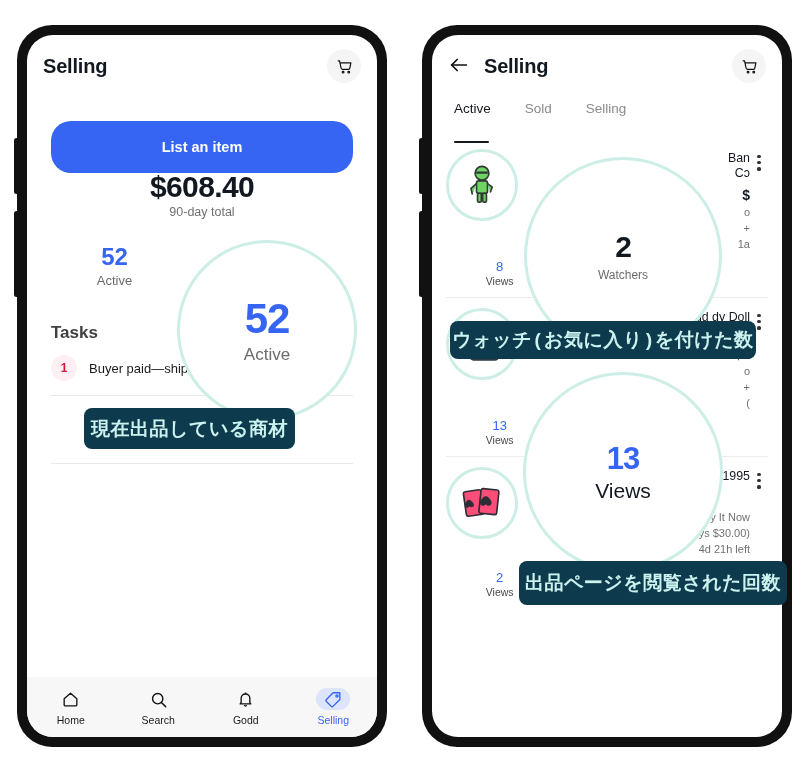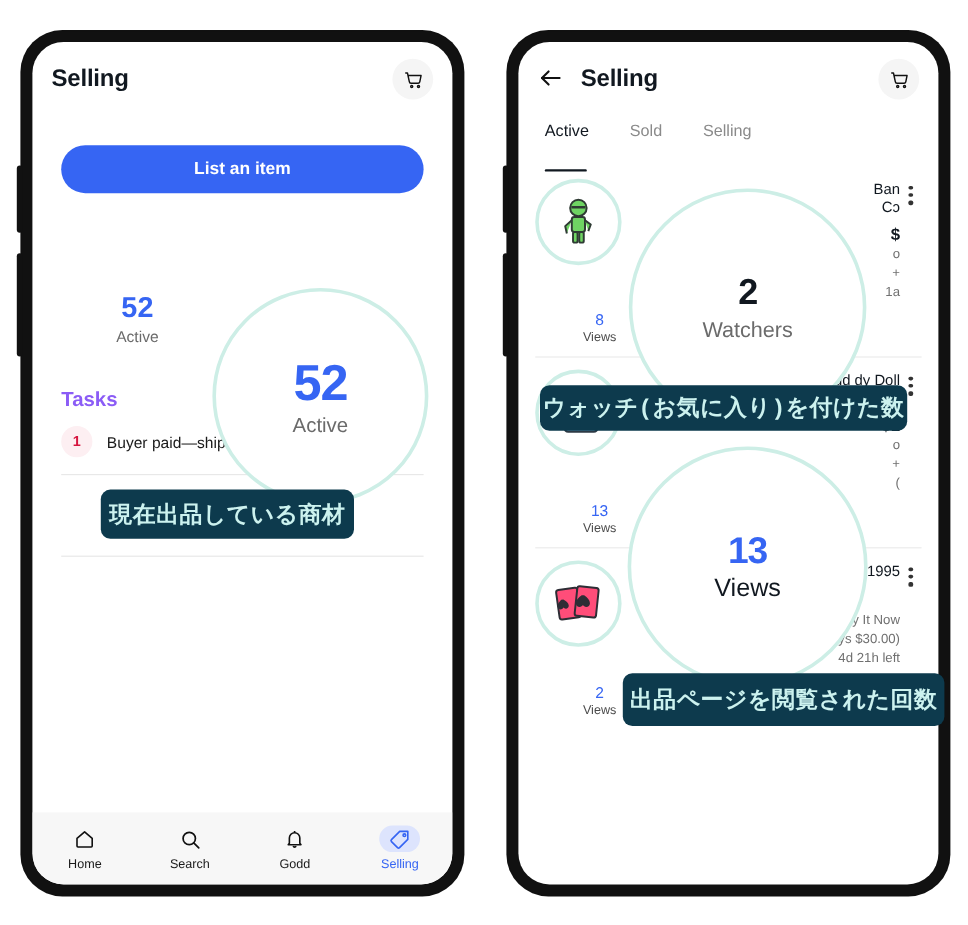--- a/index.html
+++ b/index.html
@@ -40,21 +40,21 @@
   .backarrow{
     width:24px;height:24px;margin-right:12px;flex:0 0 auto;cursor:pointer;
   }
   .cart{
     margin-left:auto; width:34px;height:34px;border-radius:50%;
     background:#f5f5f5; display:flex;align-items:center;justify-content:center;
     cursor:pointer;
   }
 
   .cta{
-    position:absolute; left:24px; right:24px; top:86px; height:40px;
+    position:absolute; left:24px; right:24px; top:86px; height:52px;
     background:#3665f3; border-radius:20px; color:#fff;
     font-size:14.5px; font-weight:bold;
     display:flex;align-items:center;justify-content:center; cursor:pointer;
   }
 
   .total{
     position:absolute; left:0; right:0; top:135px; text-align:center;
   }
   .total .amt{ font-size:30px; font-weight:bold; color:#111820; letter-spacing:-.6px;}
   .total .sub{ font-size:12.5px; color:#707070; margin-top:1px;}
@@ -62,21 +62,21 @@
   .kpis{
     position:absolute; left:0; right:0; top:208px;
     display:flex;
   }
   .kpi{ flex:1; text-align:center;}
   .kpi .num{ font-size:24px; font-weight:bold; color:#3665f3; }
   .kpi .lbl{ font-size:13px; color:#6b6b6b; margin-top:2px;}
 
   .tasks-h{
     position:absolute; left:24px; top:288px;
-    font-size:17px; font-weight:bold; color:#8b5cf6;
+    font-size:17px; font-weight:bold; color:#404040;
   }
   .task{
     position:absolute; left:24px; right:20px; top:320px;
     display:flex; align-items:center;
   }
   .task .badge{
     width:26px;height:26px;border-radius:50%;background:#fdeff2;
     color:#d6153f; font-size:12px; font-weight:bold;
     display:flex;align-items:center;justify-content:center; flex:0 0 auto;
   }
@@ -155,21 +155,21 @@
   }
   .mag .mnum{ font-weight:bold; letter-spacing:-1px; }
   .mag .mlbl{ color:#6b6b6b; }
 
   .mag.m1{ left:177px; top:240px; width:174px; height:174px; }
   .mag.m1 .mnum{ font-size:42px; color:#3665f3; }
   .mag.m1 .mlbl{ font-size:17px; margin-top:2px;}
 
   .mag.m2{ left:524px; top:157px; width:192px; height:192px; }
   .mag.m2 .mnum{ font-size:30px; color:#111820; }
-  .mag.m2 .mlbl{ font-size:18px; margin-top:4px;}
+  .mag.m2 .mlbl{ font-size:12px; margin-top:4px;}
 
   .mag.m3{ left:523px; top:372px; width:194px; height:194px; }
   .mag.m3 .mnum{ font-size:31px; color:#3665f3; }
   .mag.m3 .mlbl{ font-size:21px; color:#111820; margin-top:2px;}
 
   
   .callout{
     position:absolute; background:#0d3a4d; color:#ccf2ef;
     border-radius:8px; z-index:60;
     font-weight:bold; display:flex; align-items:center; justify-content:center;
@@ -195,20 +195,24 @@
         <svg width="17" height="17" viewBox="0 0 24 24" fill="none" stroke="#111" stroke-width="1.7" stroke-linecap="round" stroke-linejoin="round">
           <path d="M3 4h2l2.2 10.2A2 2 0 0 0 9.2 16h8.3a2 2 0 0 0 2-1.6L21 7H6"></path>
           <circle cx="10" cy="20" r="1.2"></circle>
             <circle cx="18" cy="20" r="1.2"></circle>
         </svg>
       </div>
     </div>
 
     <div class="cta">List an item</div>
 
+    <div class="total">
+      <div class="amt">$608.40</div>
+      <div class="sub">90-day total</div>
+    </div>
 
     <div class="kpis">
       <div class="kpi">
         <div class="num">52</div>
         <div class="lbl">Active</div>
       </div>
       <div class="kpi"></div>
     </div>
 
     <div class="tasks-h">Tasks</div>

